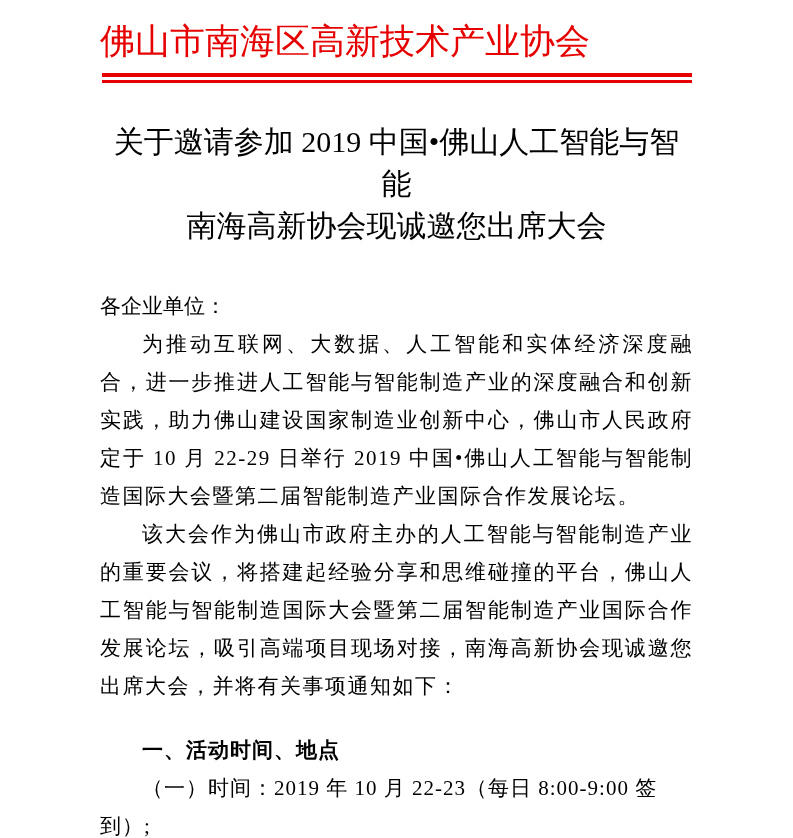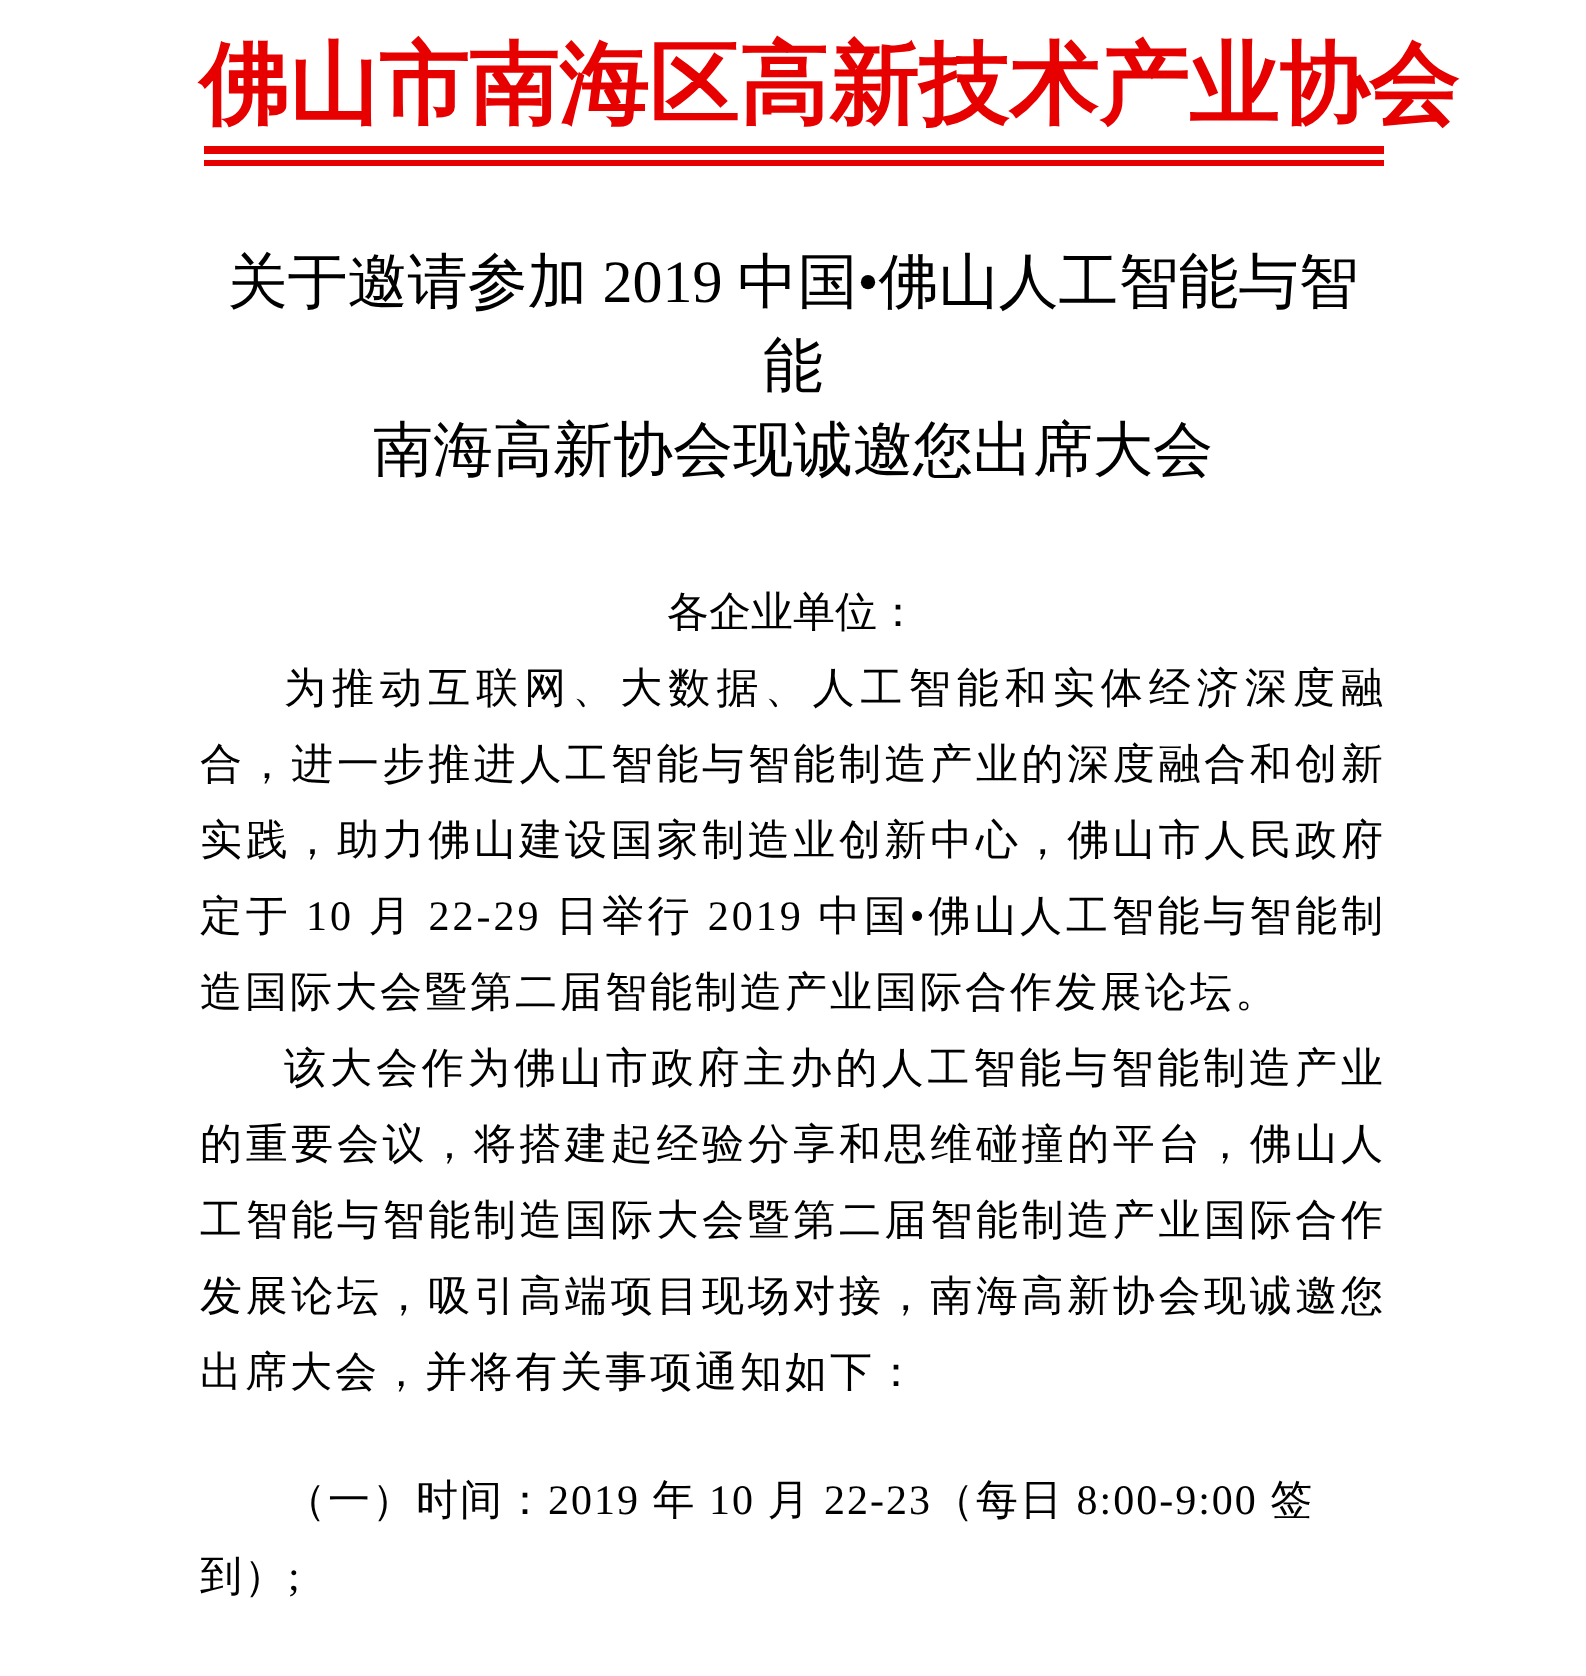--- a/index.html
+++ b/index.html
@@ -15,24 +15,24 @@
     padding: 10px 100px 0 100px;
     background: #ffffff;
     color: #000000;
     font-family: "Liberation Serif", serif;
     overflow: hidden;
   }
   
   .org-name {
     margin: 6px 0 0 0;
     color: #e60000;
-    font-size: 45px;
+    font-size: 35px;
     line-height: 52px;
-    font-weight: bold;
-    text-align: center;
+    font-weight: normal;
+    text-align: left;
     white-space: nowrap;
     letter-spacing: 0px;
     font-family: "Liberation Serif", serif;
   }
   .double-rule {
     width: 590px;
     margin: 5px auto 0 auto;
   }
   .double-rule .rule-top {
     height: 4px;
@@ -51,21 +51,20 @@
     font-weight: normal;
     text-align: center;
     font-family: "Liberation Serif", serif;
   }
   .notice-title span { display: block; }
   
   .salutation {
     margin: 40px 0 0 0;
     font-size: 21px;
     line-height: 38px;
-    text-align: center;
   }
   .body-para {
     margin: 0;
     font-size: 21px;
     line-height: 38px;
     text-align: justify;
     text-indent: 2em;
     letter-spacing: 1.5px;
   }
   .sections { margin-top: 26px; }
@@ -104,17 +103,18 @@
     <span>南海高新协会现诚邀您出席大会</span>
   </h2>
 
   <p class="salutation">各企业单位：</p>
 
   <p class="body-para">为推动互联网、大数据、人工智能和实体经济深度融合，进一步推进人工智能与智能制造产业的深度融合和创新实践，助力佛山建设国家制造业创新中心，佛山市人民政府定于 10 月 22-29 日举行 2019 中国•佛山人工智能与智能制造国际大会暨第二届智能制造产业国际合作发展论坛。</p>
 
   <p class="body-para">该大会作为佛山市政府主办的人工智能与智能制造产业的重要会议，将搭建起经验分享和思维碰撞的平台，佛山人工智能与智能制造国际大会暨第二届智能制造产业国际合作发展论坛，吸引高端项目现场对接，南海高新协会现诚邀您出席大会，并将有关事项通知如下：</p>
 
   <div class="sections">
+    <p class="sec-heading">一、活动时间、地点</p>
     <p class="sec-item">（一）时间：2019 年 10 月 22-23（每日 8:00-9:00 签到）;</p>
 
   </div>
 
 </div>
 
 </body></html>

